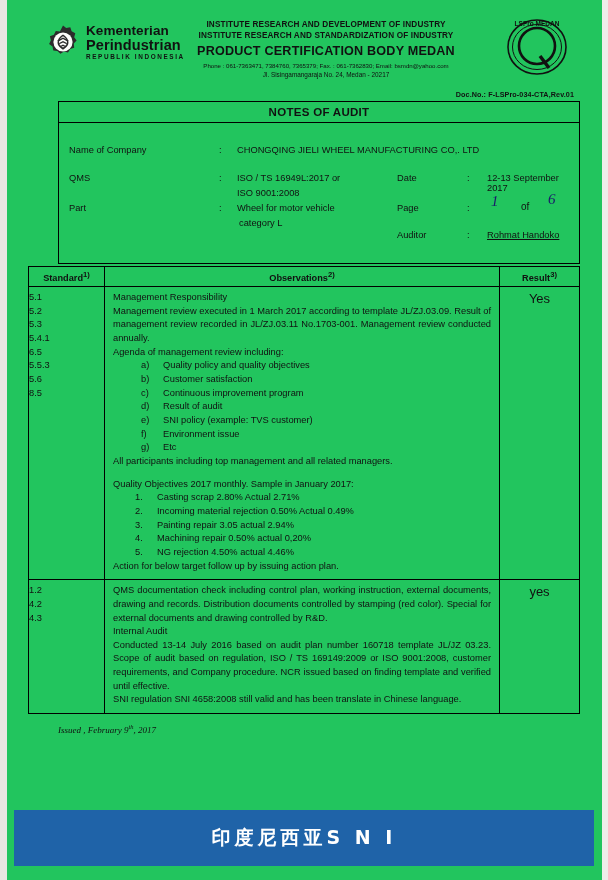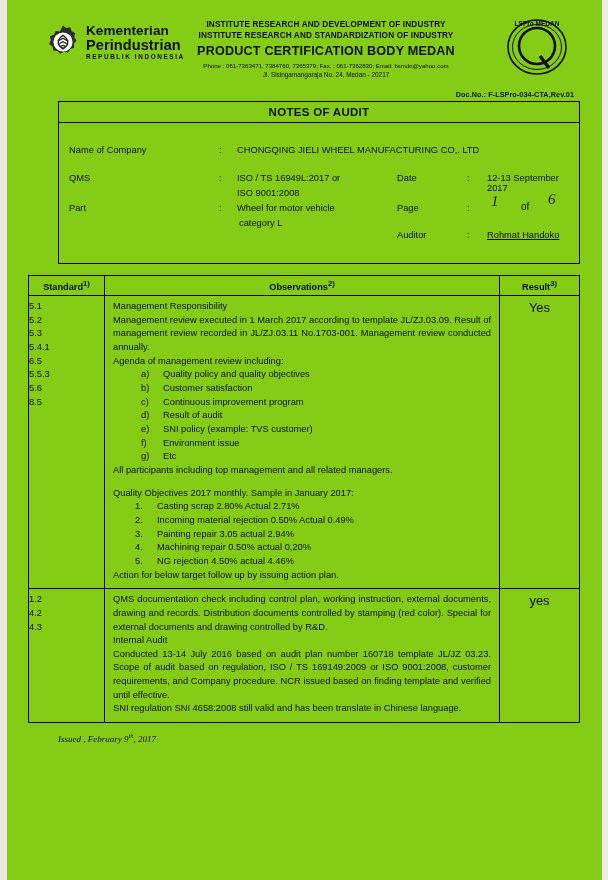--- a/index.html
+++ b/index.html
@@ -6,21 +6,21 @@
   body{
     width:608px;height:880px;
     background:#ffffff;
     font-family:"Liberation Sans", sans-serif;
     color:#111;
     overflow:hidden;
   }
   .page{
     position:relative;
     width:608px;height:880px;
-    background:#84cc16;
+    background:#22c55e;
     box-sizing:border-box;
   }
   
   .scan-edge-left{position:absolute;left:0;top:0;width:7px;height:880px;background:#e9e7e2;}
   .scan-edge-right{position:absolute;right:0;top:0;width:6px;height:880px;background:#efedea;}
 
   .content{position:absolute;left:28px;top:10px;width:552px;}
 
   
   .header{position:relative;height:78px;}
@@ -58,21 +58,21 @@
     height:142px;
     box-sizing:border-box;
     font-size:9.3px;
   }
   .lbl{position:absolute;}
   .colon{position:absolute;}
   .val{position:absolute;}
 
   
   .tbl{
-    width:100%;border-collapse:collapse;margin-top:11px;
+    width:100%;border-collapse:collapse;margin-top:2px;
     table-layout:fixed;
   }
   .tbl th,.tbl td{border:1.1px solid #000;vertical-align:top;}
   .tbl th{font-size:9.2px;font-weight:bold;text-align:center;padding:3px 0;}
   .col-std{width:76px;}
   .col-res{width:80px;}
   .std-cell{font-size:9.3px;text-align:left;padding:4px 0 0 0;line-height:1.47;}
   .obs-cell{font-size:9.3px;padding:4px 8px 6px 8px;line-height:1.47;text-align:justify;}
   .res-cell{font-size:13px;text-align:center;padding:4px 0 0 0;}
   .obs-cell p{margin:0;}
@@ -257,13 +257,16 @@
         </tr>
       </tbody>
     </table>
 
     <div class="issued">
       <span>Issued , February 9</span><sup>th</sup><span>, 2017</span>
     </div>
 
   </div>
 
+  <div class="footer">
+    <span class="ftxt">印度尼西亚S N I</span>
+  </div>
 </div>
 
 </body></html>

